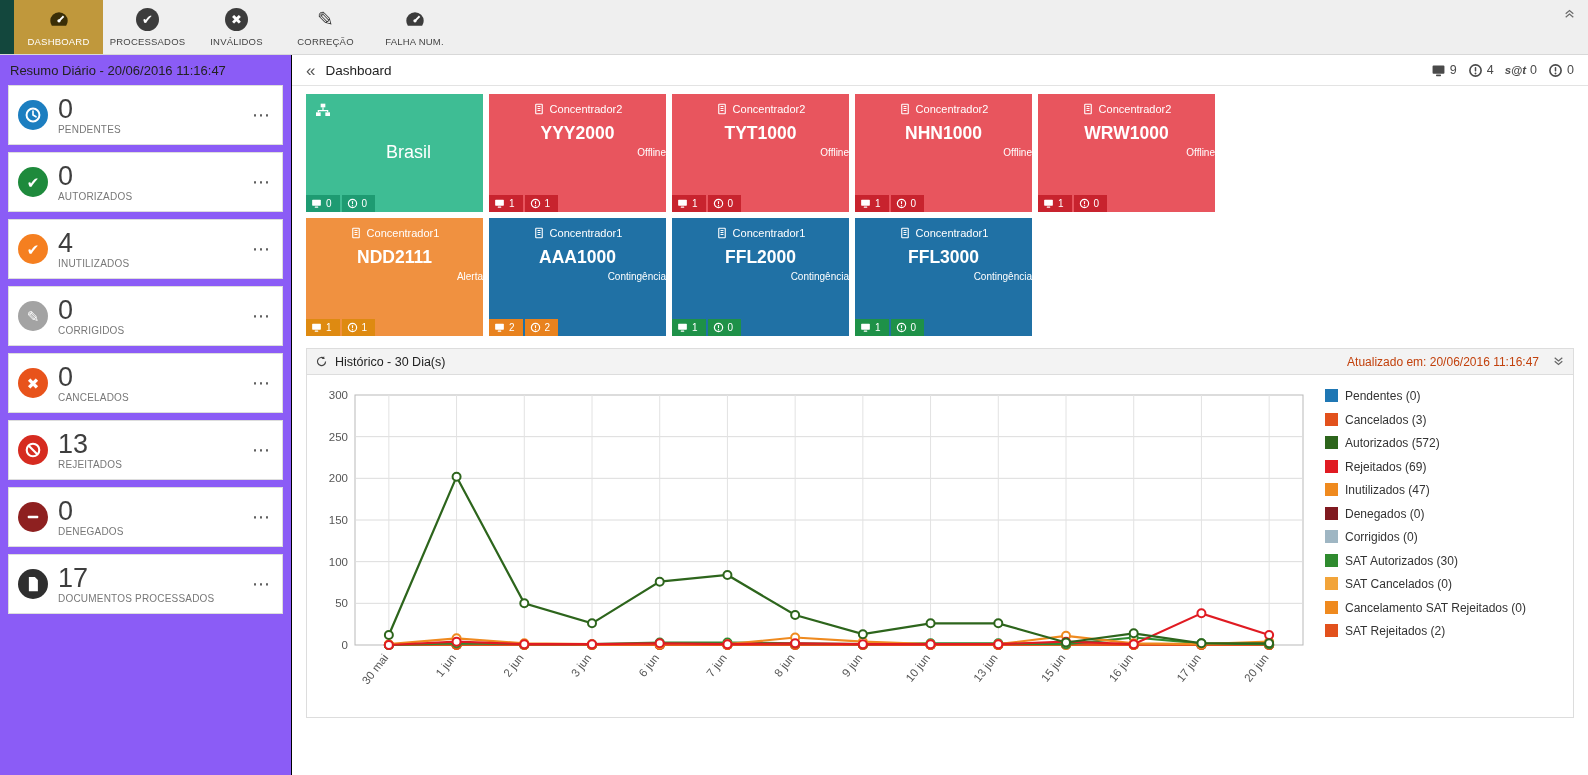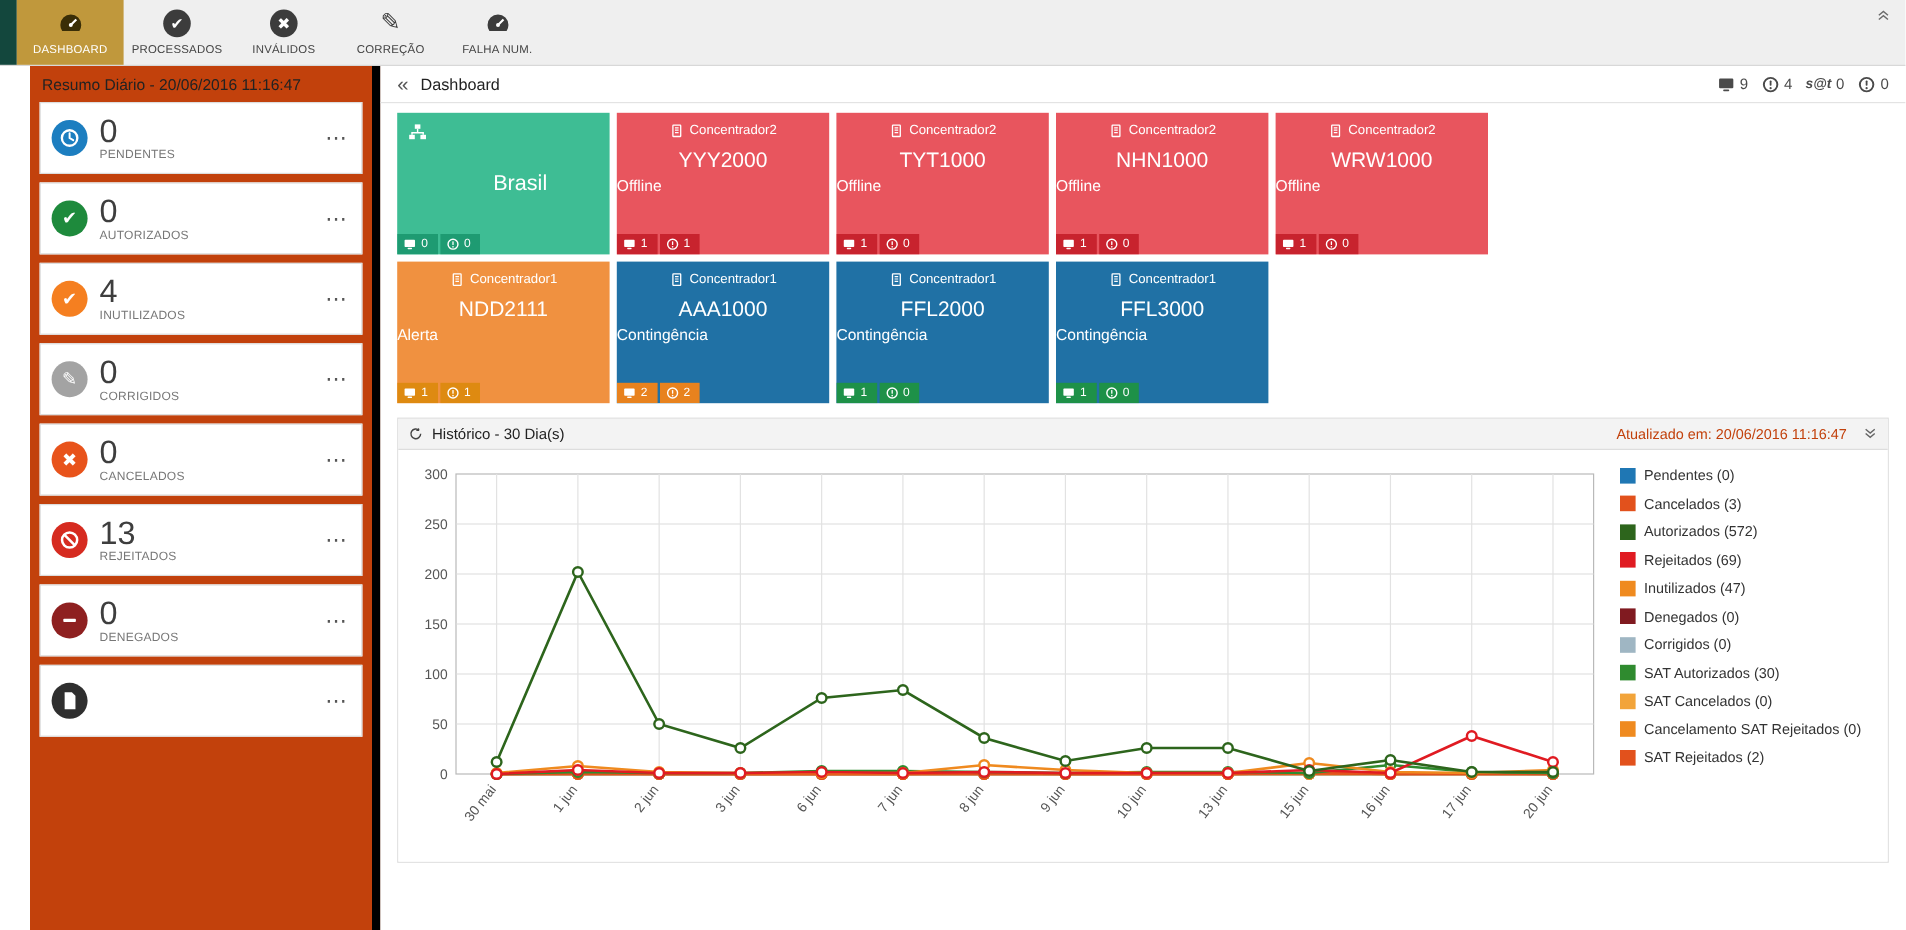--- a/index.html
+++ b/index.html
@@ -29,21 +29,21 @@
   .tab-icon { width:23px; height:23px; border-radius:50%; background:#3C3C3C; color:#fff; display:flex; align-items:center; justify-content:center; font-size:13px; line-height:1; }
   .tab-icon.plain { background:transparent; color:#3C3C3C; font-size:20px; }
   .tab-icon.plain .svgicon svg { width:22px; height:22px; }
   .tab.active .tab-icon.plain { color:#3A2E07; }
   .tab-label { font-size:9.5px; letter-spacing:.2px; }
   .toolbar-collapse { margin-left:auto; align-self:flex-start; padding:6px 12px; color:#6B6B6B; cursor:pointer; }
   .toolbar-collapse svg { width:13px; height:13px; }
 
   
   .content { flex:1; display:flex; min-height:0; }
-  .sidebar { flex:0 0 292px; width:292px; background:#c2410c; border-right:7px solid #000000; overflow:hidden;margin-left:25px; }
+  .sidebar { flex:0 0 292px; width:292px; background:#8b5cf6; border-right:1px solid #000000; overflow:hidden; }
   .sidebar-header { height:30px; display:flex; align-items:center; padding:0 10px; font-size:13px; color:#222; }
   .card { height:60px; margin:0 8px 7px 8px; background:#fff; border:1px solid #DDD; display:flex; align-items:center; padding:0 9px; gap:10px; }
   .card-icon { width:30px; height:30px; border-radius:50%; color:#fff; display:flex; align-items:center; justify-content:center; flex:0 0 30px; font-size:15px; line-height:1; }
   .card-icon .svgicon svg { width:18px; height:18px; }
   .card-body { display:flex; flex-direction:column; line-height:1.05; }
   .card-value { font-size:27px; color:#3E3E3E; }
   .card-label { font-size:10px; color:#777; margin-top:2px; letter-spacing:.2px; }
   .card-menu { margin-left:auto; color:#555; font-size:18px; cursor:pointer; padding:0 3px; }
 
   .main { flex:1; display:flex; flex-direction:column; background:#fff; min-width:0; }
@@ -53,41 +53,41 @@
   .main-status { margin-left:auto; display:flex; gap:11px; align-items:center; color:#4A4A4A; font-size:12.5px; }
   .status-item { display:flex; gap:4px; align-items:center; }
   .status-item .svgicon svg { width:15px; height:15px; }
   .sat { font-style:italic; font-weight:bold; font-size:11.5px; }
 
   
   .tiles { padding:8px 0 10px 14px; display:flex; flex-wrap:wrap; gap:6px; width:1100px; }
   .tile { width:177px; height:118px; position:relative; color:#fff; cursor:pointer; overflow:hidden; }
   .tile-top { display:flex; align-items:center; justify-content:center; gap:5px; margin-top:9px; font-size:11px; }
   .tile-top .svgicon svg { width:12px; height:12px; }
-  .tile-name { text-align:center; font-size:17.5px; margin-top:8px; }
-  .tile-status { text-align:left; font-size:13px; margin-top:3px; }
+  .tile-name { text-align:center; font-size:17.5px; margin-top:8px;font-weight:bold; }
+  .tile-status { text-align:right; font-size:10px; margin-top:3px; }
   .tile-region-icon { position:absolute; top:8px; left:9px; }
   .tile-region-icon svg { width:16px; height:16px; }
   .tile-region-name { text-align:center; font-size:18px; margin-top:48px; }
   .tile-badges { position:absolute; left:0; bottom:0; display:flex; gap:2px; }
   .badge { display:flex; align-items:center; gap:4px; padding:0 8px 0 5px; font-size:10px; height:17px; }
   .badge svg { width:11px; height:11px; }
 
   
   .chart-panel { margin:2px 14px 0 14px; border:1px solid #DDD; }
   .panel-header { height:26px; background:#F3F3F3; border-bottom:1px solid #DDD; display:flex; align-items:center; gap:7px; padding:0 8px; font-size:12.5px; color:#222; }
   .panel-refresh { color:#444; cursor:pointer; }
   .panel-refresh svg { width:13px; height:13px; }
   .updated { margin-left:auto; font-size:12px; color:#c2410c; }
   .panel-collapse { color:#666; padding-left:6px; cursor:pointer; }
   .panel-collapse svg { width:13px; height:13px; }
   .chart-row { display:flex; background:#fff; }
   .chart { padding:8px 0 0 6px; }
   .legend { width:268px; padding:14px 6px 0 12px; font-size:12px; color:#333; }
-  .legend-item { display:flex; align-items:center; gap:7px; margin-bottom:9.5px; cursor:pointer; }
+  .legend-item { display:flex; gap:7px; margin-bottom:9.5px; cursor:pointer; }
   .swatch { width:13px; height:13px; flex:0 0 13px; }
 
   .footer { flex:0 0 20px; background:#175A4C; color:#fff; display:flex; align-items:center; justify-content:flex-end; font-size:11px; padding:0 8px; }
 </style>
 </head>
 <body>
 
 <div class="app">
 
 
@@ -231,20 +231,24 @@
             </span>
             <span class="card-menu">⋯</span>
           </div>
           <div class="card">
             <span class="card-icon" style="background:#2F2F2F">
               <span class="svgicon">
                 <svg viewBox="0 0 24 24">
                   <path d="M6.5 2.5h8l4 4v15h-12z" fill="currentColor"></path>
                 </svg>
               </span>
+            </span>
+            <span class="card-body">
+              <span class="card-value">17</span>
+              <span class="card-label">DOCUMENTOS PROCESSADOS</span>
             </span>
             <span class="card-menu">⋯</span>
           </div>
         </div>
     </aside>
 
     <main class="main">
       <div class="main-header">
         <span class="back">«</span>
         <span class="main-title">Dashboard</span>

